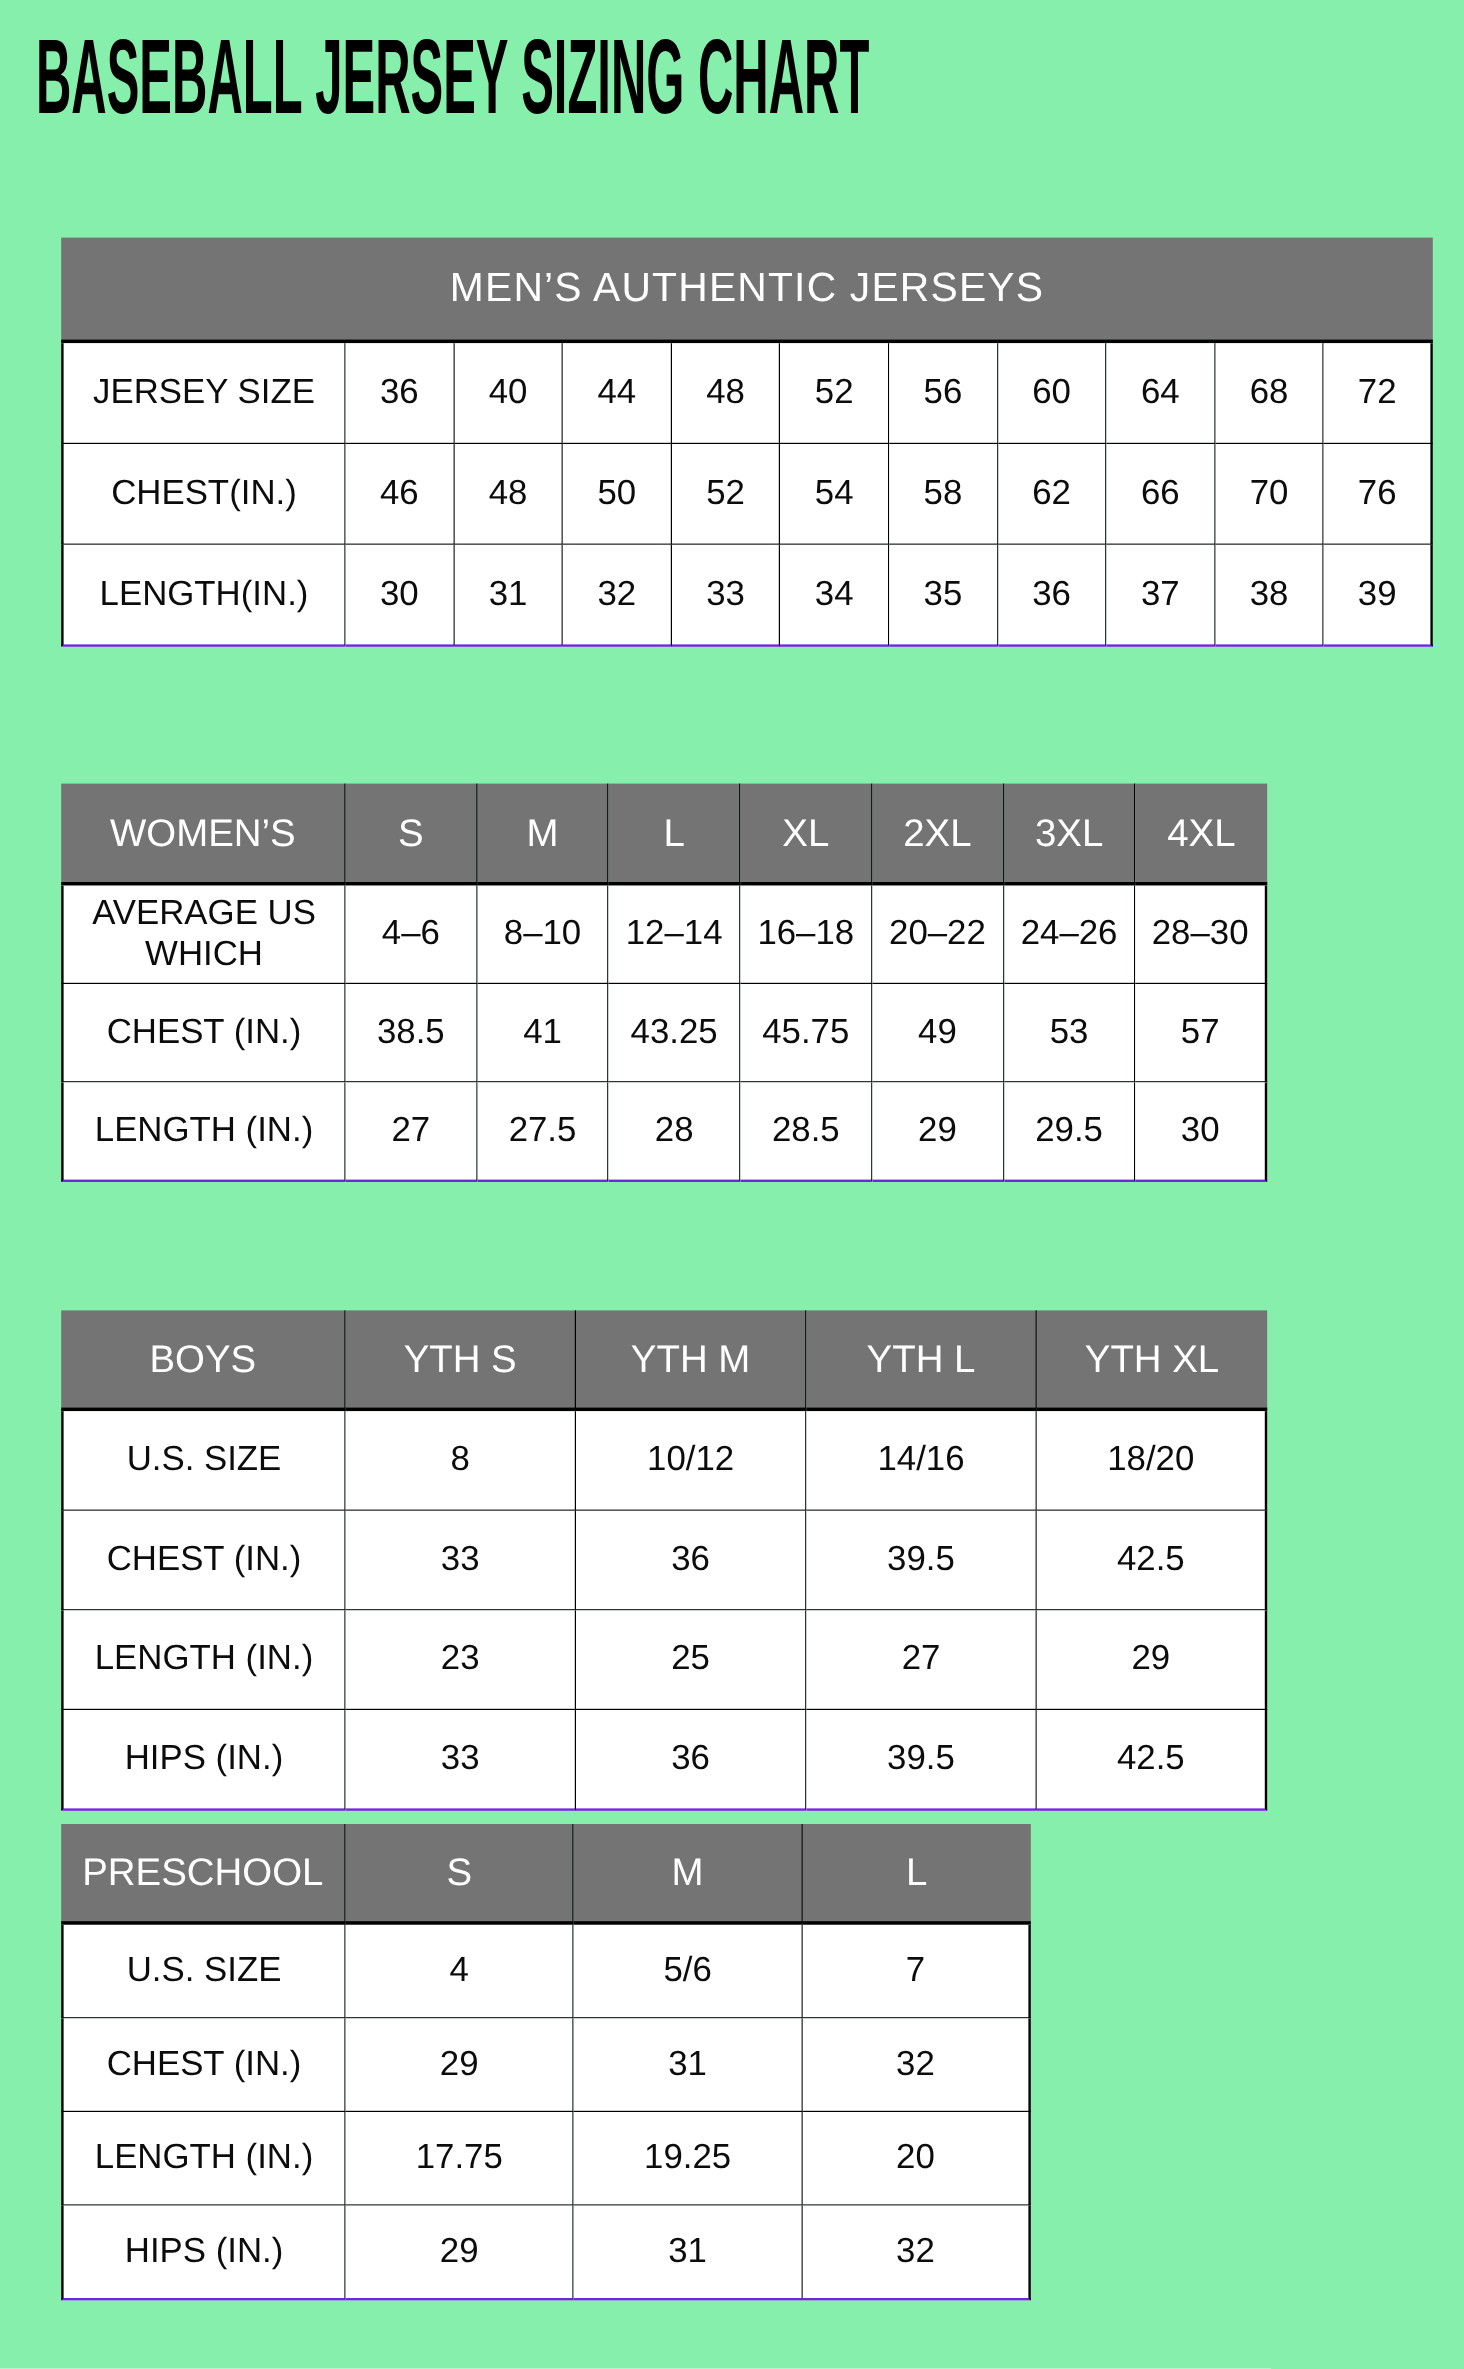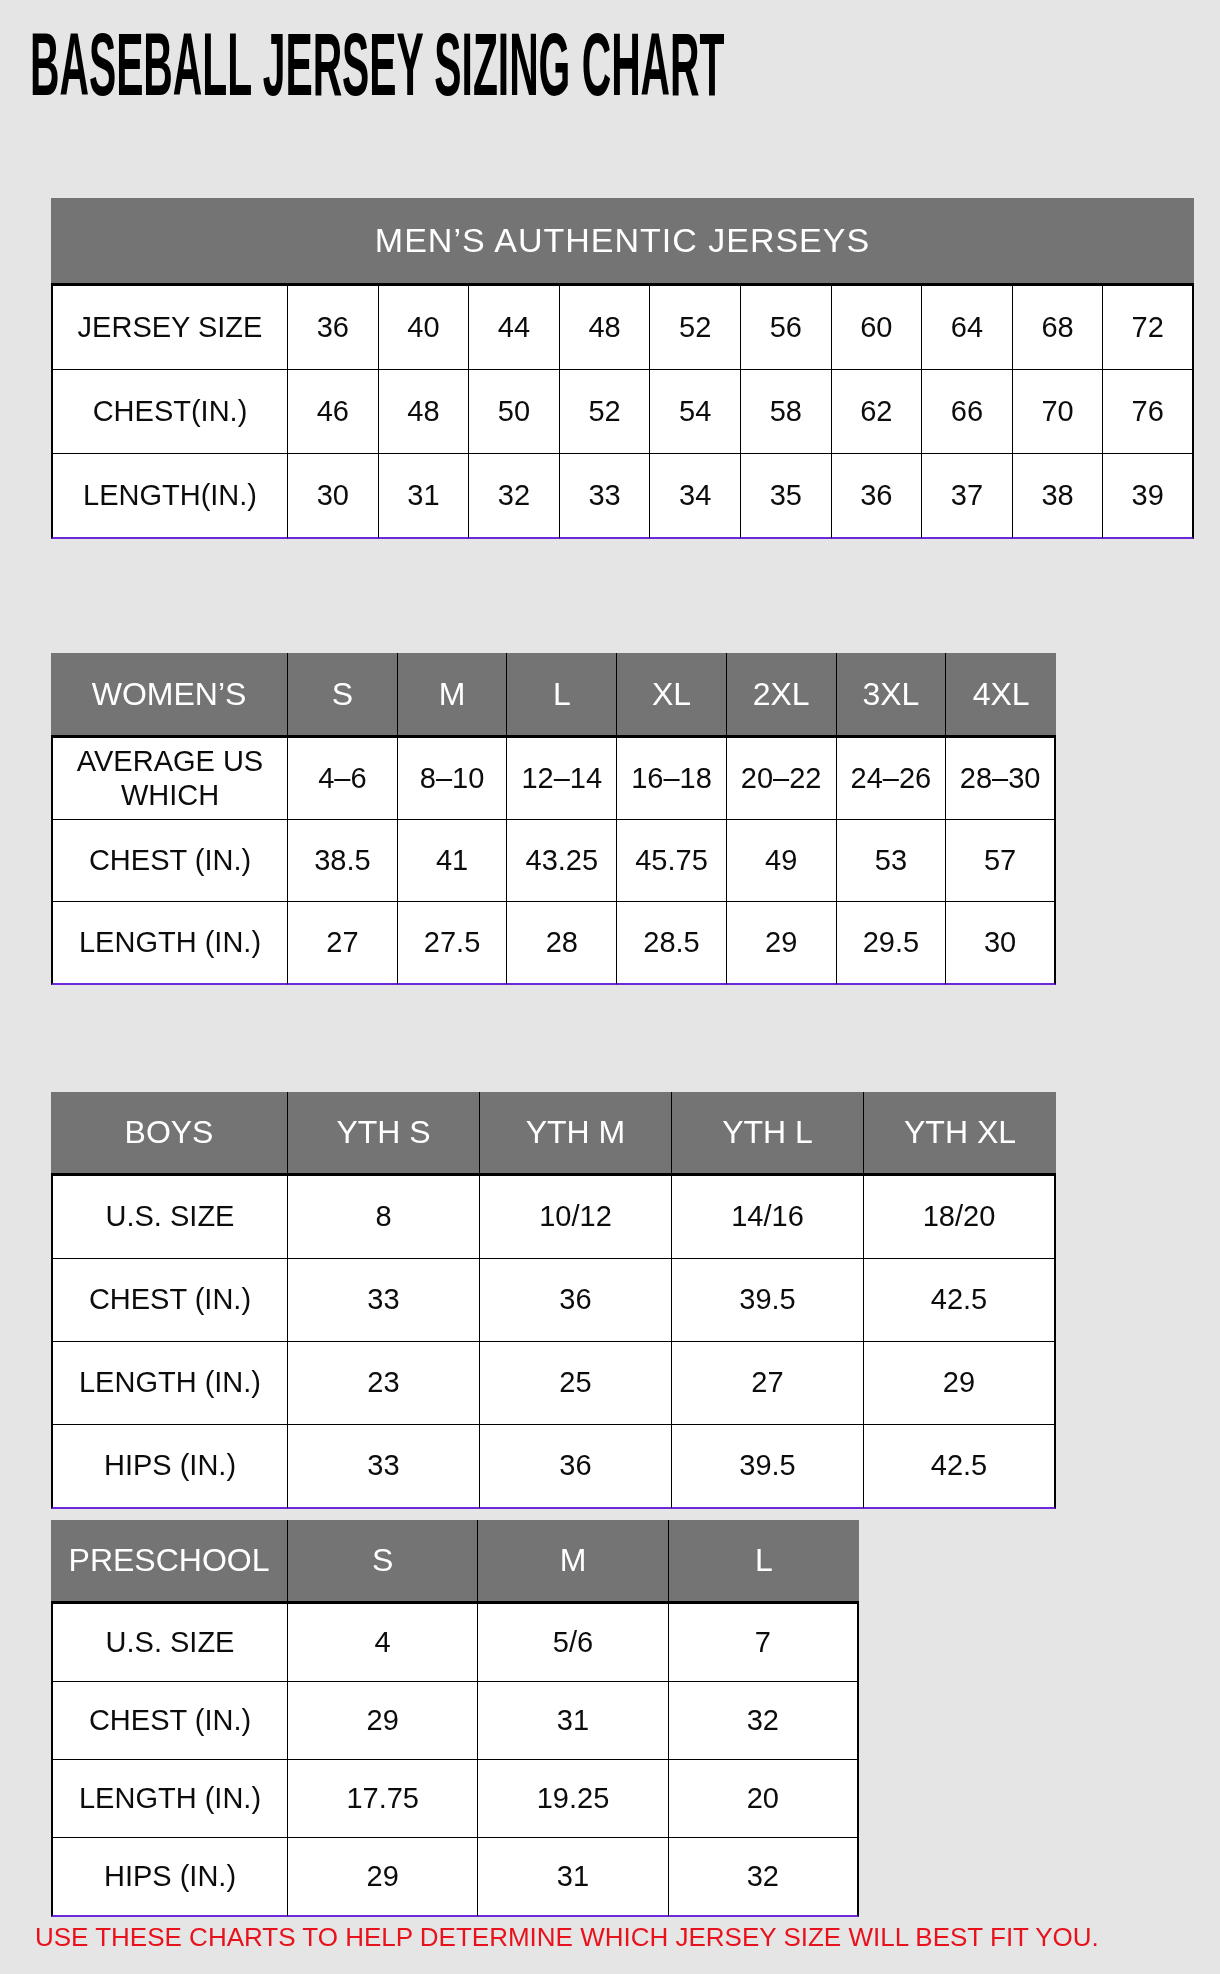--- a/index.html
+++ b/index.html
@@ -1,17 +1,17 @@
 <!DOCTYPE html>
 <html><head>
 <meta charset="utf-8">
 <style>
   html,body{margin:0;padding:0;background:#ffffff;}
   #canvas{
-    position:relative;width:1220px;height:1974px;background:#e5e5e5;
+    position:relative;width:1220px;height:1974px;background:#86efac;
     font-family:"Liberation Sans",sans-serif;overflow:hidden;
   }
   
   #page-title{
     position:absolute;left:30px;top:20px;margin:0;
     font-size:85px;font-weight:bold;line-height:1;color:#000;
     white-space:nowrap;letter-spacing:0px;
     transform:scale(0.48,1.04);transform-origin:left top;
   }
   .red-note{
@@ -270,14 +270,13 @@
         </tr>
         <tr>
           <td>HIPS (IN.)</td>
           <td>29</td>
           <td>31</td>
           <td>32</td>
         </tr>
       </tbody>
     </table>
 
-  <p class="red-footer">USE THESE CHARTS TO HELP DETERMINE WHICH JERSEY SIZE WILL BEST FIT YOU.</p>
 </div>
 
 </body></html>

